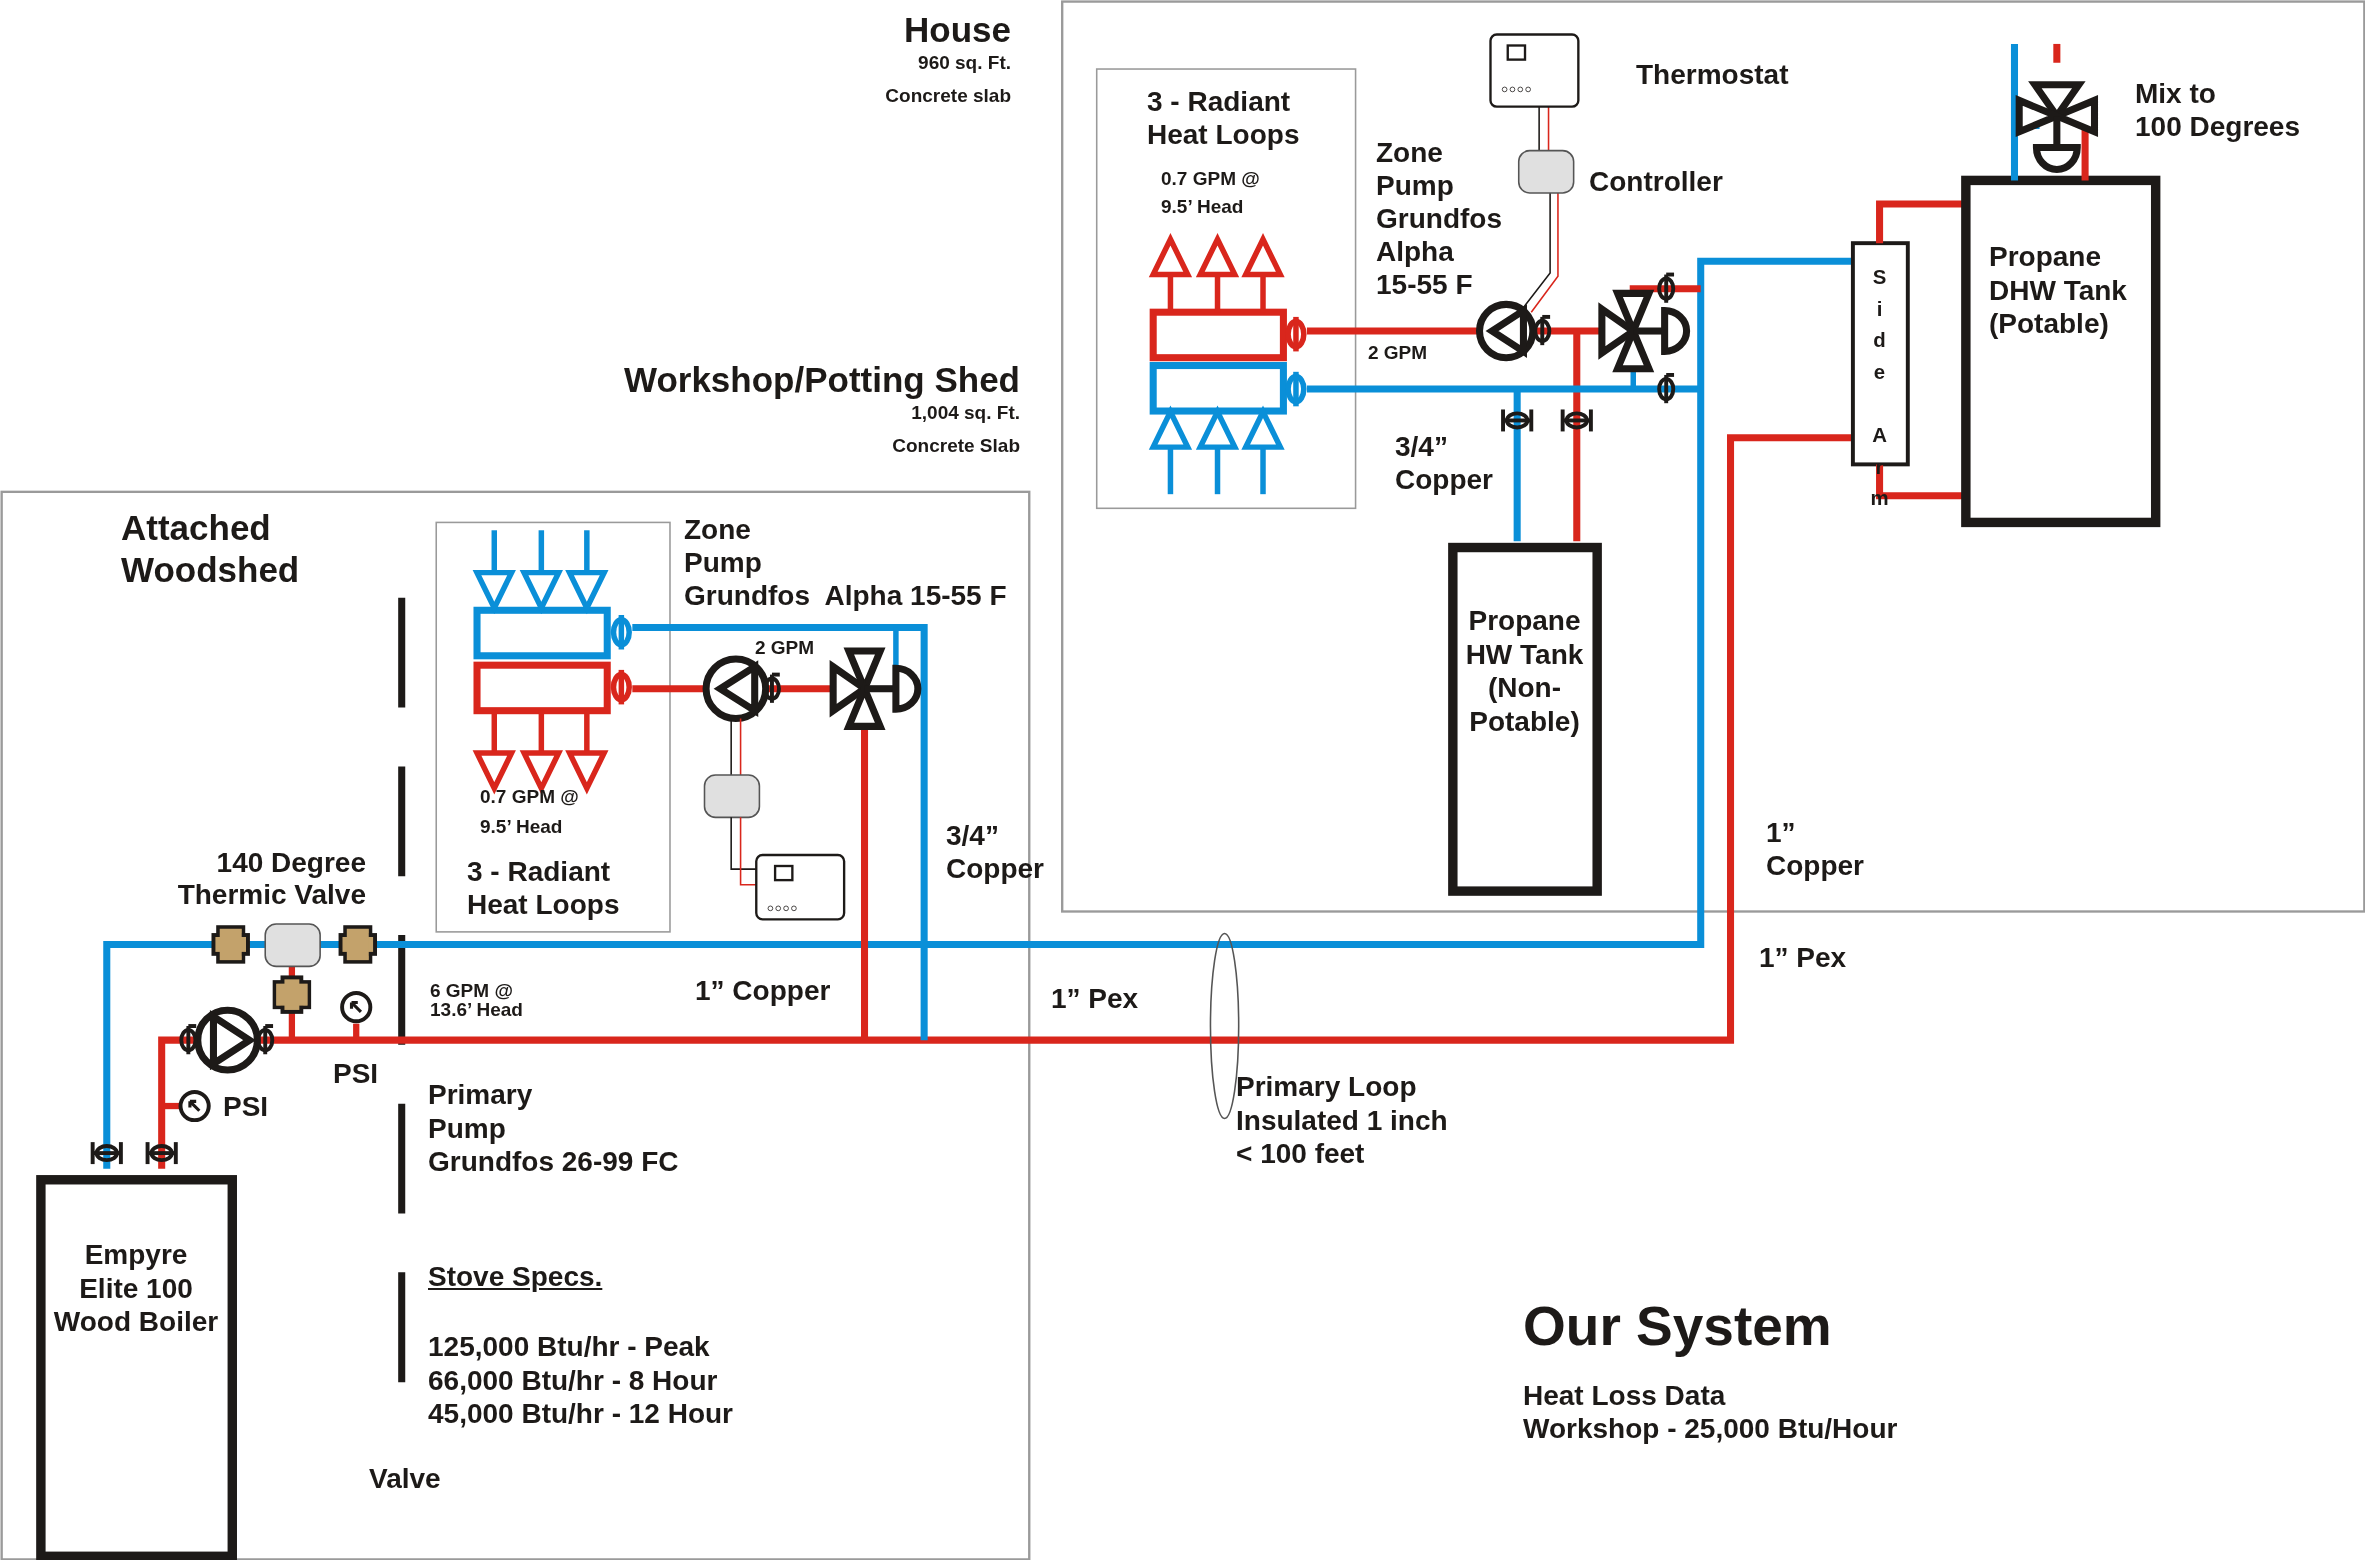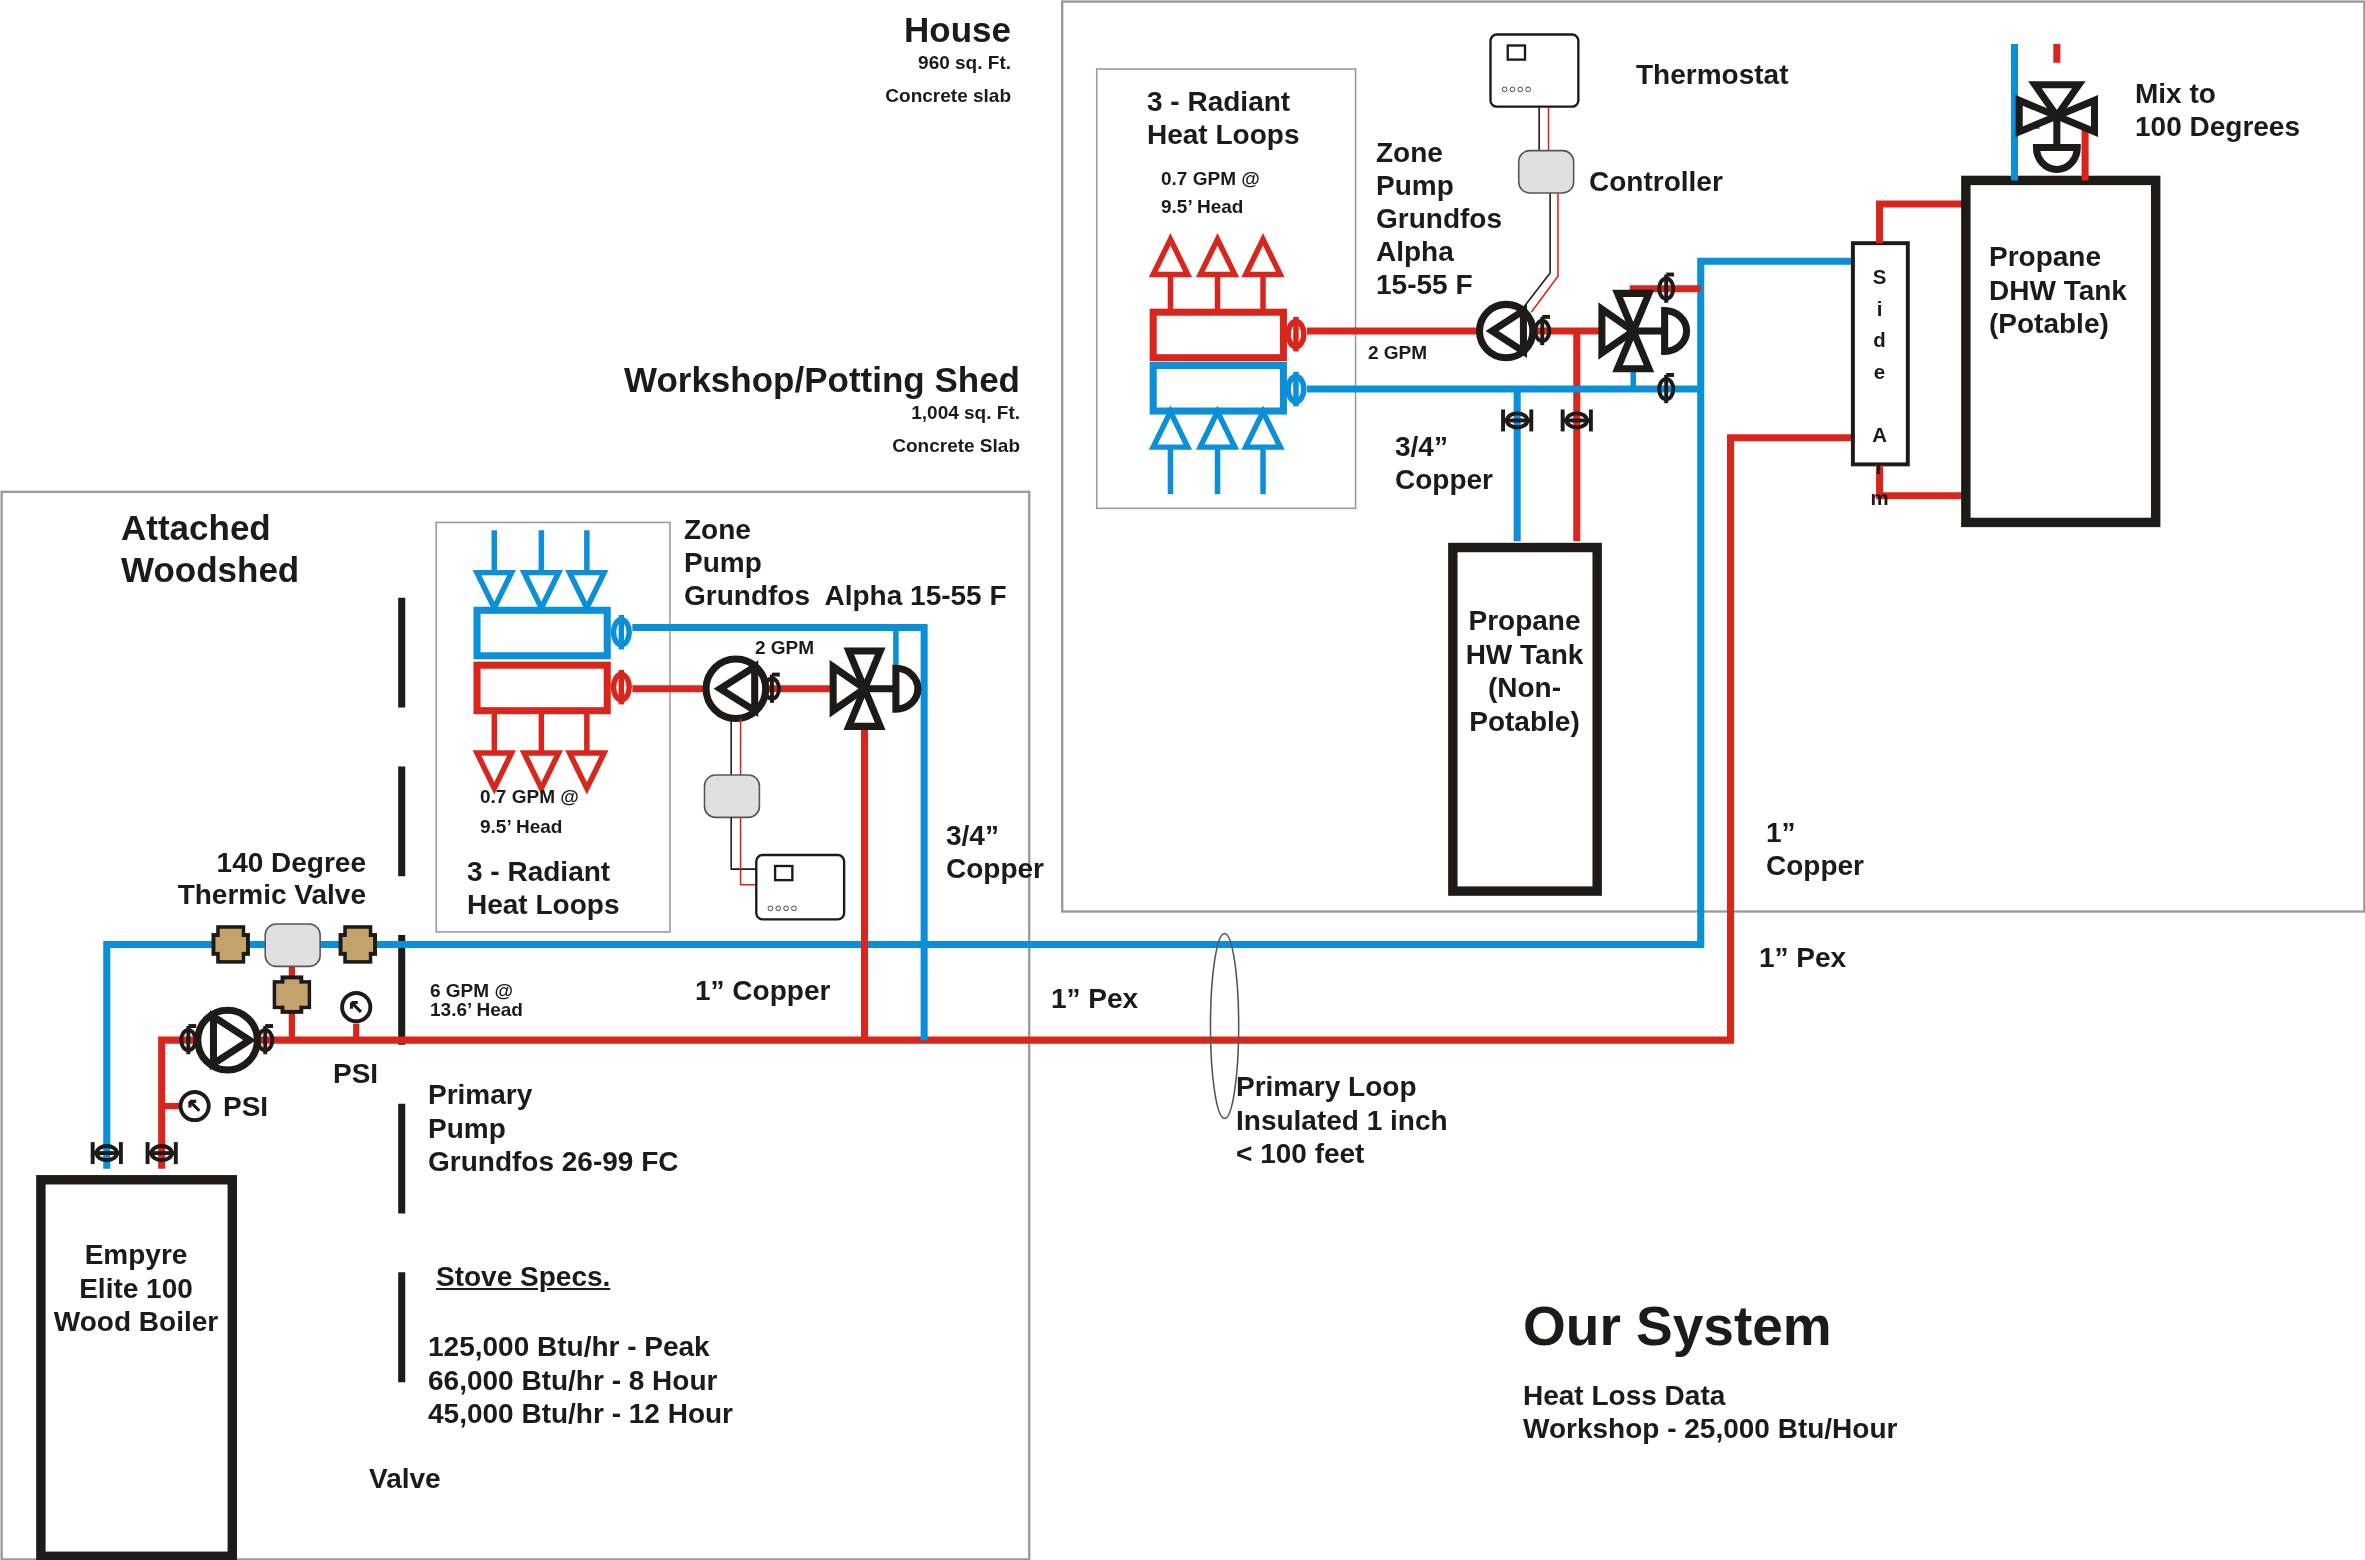--- a/index.html
+++ b/index.html
@@ -5,21 +5,21 @@
   html,body{margin:0;padding:0;background:#ffffff;}
   body{width:2366px;height:1561px;overflow:hidden;position:relative;font-family:"Liberation Sans",sans-serif;}
   svg{position:absolute;left:0;top:0;}
   .lbl{position:absolute;font-family:"Liberation Sans",sans-serif;font-weight:bold;color:#1d1a18;line-height:1.2;white-space:nowrap;}
   .r{text-align:right;}
   .c{text-align:center;}
   .f34{font-size:19px;}
   .f36{font-size:28px;}
   .f44{font-size:35px;}
   .f70{font-size:55px;}
-  .u{text-decoration:underline;margin-left:8px;}
+  .u{text-decoration:underline;}
   .vert{position:absolute;font-family:"Liberation Sans",sans-serif;font-weight:bold;font-size:20.4px;color:#1d1a18;text-align:center;width:31px;line-height:1.55;}
 </style>
 </head>
 <body>
 
 <svg width="2366" height="1561" viewBox="0 0 3016 1990">
   <defs>
     <g id="ballv">
 
       <ellipse cx="0" cy="0" rx="9" ry="13" fill="none" stroke="#1d1a18" stroke-width="5"></ellipse>

